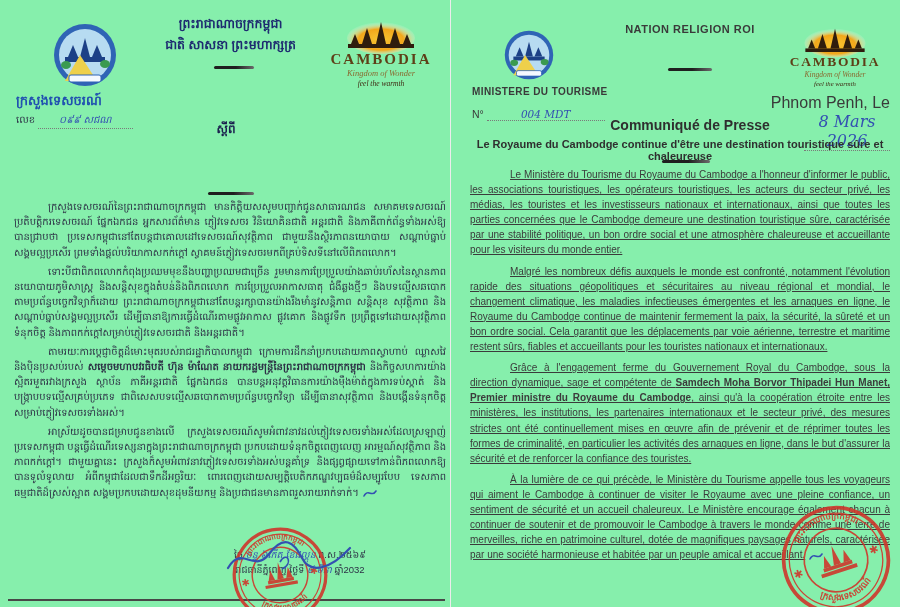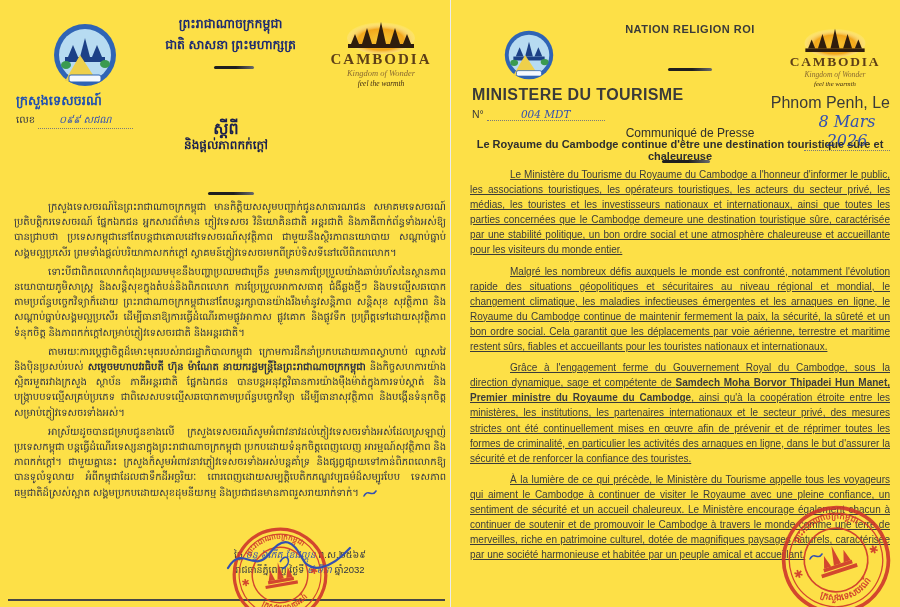--- a/index.html
+++ b/index.html
@@ -1,53 +1,53 @@
 <!DOCTYPE html>
 <html><head>
 <meta charset="utf-8">
 <style>
   * { margin:0; padding:0; box-sizing:border-box; }
   html,body { width:900px; height:607px; background:#ffffff; overflow:hidden;
               font-family:"Liberation Sans", sans-serif; }
-  #canvas { position:relative; width:900px; height:607px; background:#fde047; }
+  #canvas { position:relative; width:900px; height:607px; background:#86efac; }
   .seam { position:absolute; left:450px; top:0; width:1px; height:607px; background:#ececec; }
 
   
   .abs { position:absolute; }
   .center { text-align:center; }
   .stroke { height:3px; background:linear-gradient(to right,#1f1f1f 55%,#6b6b6b); border-radius:2px; }
   .hand { font-family:"DejaVu Serif", serif; font-style:italic; color:#3350b2; }
   .dotted { border-bottom:1px dotted #7a7a7a; display:inline-block; text-align:center; }
 
   
   .kh-head { left:128px; top:14px; width:205px; color:#1d2a70; font-weight:bold;
              font-size:12.5px; line-height:21px; }
   .kh-ministry { left:16px; top:92px; font-size:13px; font-weight:bold; color:#2050b0; }
   .kh-ref { left:16px; top:113px; font-size:10px; color:#2c3145; }
   .kh-title { left:10px; top:121px; width:432px; color:#1a1f4d; }
   .kh-title .t1 { font-size:13.5px; font-weight:bold; line-height:18px; }
-  .kh-title .t2 { font-size:16px; font-weight:bold; line-height:16px; }
+  .kh-title .t2 { font-size:12px; font-weight:bold; line-height:16px; }
   .kh-title .t3 { font-size:12px; font-weight:bold; line-height:17px; }
   .kh-title .t4 { font-size:12px; font-weight:bold; line-height:17px; }
   .kh-body { left:14px; top:199px; width:432px; height:344px; overflow:hidden;
              font-size:10px; line-height:15.2px; text-align:justify; color:#2c3145; }
   .kh-body p { text-indent:34px; margin-bottom:4px; }
   .kh-date { left:160px; top:547px; width:280px; font-size:9.5px; line-height:15px;
              color:#2c3145; text-align:center; }
   .kh-footer-line { left:8px; top:599px; width:437px; height:2px; background:#474747; }
 
   
   .fr-head { left:565px; top:20px; width:250px; color:#3a3a3a; font-weight:bold; }
   .fr-head .r1 { font-size:14.5px; line-height:20px; letter-spacing:.5px; }
   .fr-head .r2 { font-size:11px; line-height:18px; letter-spacing:.5px; }
-  .fr-ministry { left:472px; top:86px; font-size:16px; font-weight:bold;
+  .fr-ministry { left:472px; top:86px; font-size:10px; font-weight:bold;
                  letter-spacing:.4px; color:#3a3a3a; }
   .fr-ref { left:472px; top:108px; font-size:10.5px; color:#3a3a3a; }
   .fr-date { left:690px; top:94px; width:200px; font-size:16px; color:#3a3a3a; text-align:right; }
-  .fr-commu { left:560px; top:126px; width:260px; font-size:12px; font-weight:normal; color:#2f2f2f; }
+  .fr-commu { left:560px; top:117px; width:260px; font-size:14px; font-weight:bold; color:#2f2f2f; }
   .fr-headline { left:468px; top:138px; width:424px; font-size:11px; font-weight:bold; color:#2f2f2f; }
   .fr-body { left:470px; top:167px; width:420px; height:408px; overflow:hidden; font-size:10px;
              line-height:15.1px; text-align:justify; color:#3b3b3b; }
   .fr-body p { text-indent:40px; margin-bottom:6px;text-decoration:underline; }
 
   .bold { font-weight:bold; }
 
   
   .stamp { opacity:.9; }
   .stamp.left-stamp  { left:231px; top:526px; width:98px;  height:98px;  transform:rotate(-10deg); z-index:5; }
@@ -110,21 +110,20 @@
 
     <div class="abs kh-ref">
       <span>លេខ</span>
       <span class="dotted" style="width:95px">
         <span class="hand">០៩៩ សជណ</span>
       </span>
     </div>
 
     <div class="abs kh-title center">
       <div class="t2">ស្តីពី</div>
-      <div class="t4">និងផ្តល់ភាពកក់ក្តៅ</div>
     </div>
     <div class="abs stroke" style="left:208px;top:192px;width:46px"></div>
 
     <div class="abs kh-body">
       <p>ក្រសួងទេសចរណ៍នៃព្រះរាជាណាចក្រកម្ពុជា មានកិត្តិយសសូមបញ្ជាក់ជូនសាធារណជន សមាគមទេសចរណ៍ ប្រតិបត្តិករទេសចរណ៍ ផ្នែកឯកជន អ្នកសារព័ត៌មាន ភ្ញៀវទេសចរ វិនិយោគិនជាតិ អន្តរជាតិ និងភាគីពាក់ព័ន្ធទាំងអស់ឱ្យបានជ្រាបថា ប្រទេសកម្ពុជានៅតែបន្តជាគោលដៅទេសចរណ៍សុវត្ថិភាព ជាមួយនឹងស្ថិរភាពនយោបាយ សណ្តាប់ធ្នាប់សង្គមល្អប្រសើរ ព្រមទាំងផ្តល់បរិយាកាសកក់ក្តៅ ស្វាគមន៍ភ្ញៀវទេសចរមកពីគ្រប់ទិសទីនៅលើពិភពលោក។</p>
       <p>ទោះបីជាពិភពលោកកំពុងប្រឈមមុខនឹងបញ្ហាប្រឈមជាច្រើន រួមមានការប្រែប្រួលយ៉ាងឆាប់រហ័សនៃស្ថានភាពនយោបាយភូមិសាស្ត្រ និងសន្តិសុខក្នុងតំបន់និងពិភពលោក ការប្រែប្រួលអាកាសធាតុ ជំងឺឆ្លងថ្មីៗ និងបទល្មើសឆបោកតាមប្រព័ន្ធបច្ចេកវិទ្យាក៏ដោយ ព្រះរាជាណាចក្រកម្ពុជានៅតែបន្តរក្សាបានយ៉ាងរឹងមាំនូវសន្តិភាព សន្តិសុខ សុវត្ថិភាព និងសណ្តាប់ធ្នាប់សង្គមល្អប្រសើរ ដើម្បីធានាឱ្យការធ្វើដំណើរតាមផ្លូវអាកាស ផ្លូវគោក និងផ្លូវទឹក ប្រព្រឹត្តទៅដោយសុវត្ថិភាព ទំនុកចិត្ត និងភាពកក់ក្តៅសម្រាប់ភ្ញៀវទេសចរជាតិ និងអន្តរជាតិ។</p>
       <p><span>តាមរយៈការប្តេជ្ញាចិត្តដ៏មោះមុតរបស់រាជរដ្ឋាភិបាលកម្ពុជា ក្រោមការដឹកនាំប្រកបដោយភាពស្វាហាប់ ឈ្លាសវៃ និងប៉ិនប្រសប់របស់ </span><span class="bold">សម្តេចមហាបវរធិបតី ហ៊ុន ម៉ាណែត នាយករដ្ឋមន្ត្រីនៃព្រះរាជាណាចក្រកម្ពុជា</span><span> និងកិច្ចសហការយ៉ាងស្អិតរមួតរវាងក្រសួង ស្ថាប័ន ភាគីអន្តរជាតិ ផ្នែកឯកជន បានបន្តអនុវត្តវិធានការយ៉ាងម៉ឺងម៉ាត់ក្នុងការទប់ស្កាត់ និងបង្ក្រាបបទល្មើសគ្រប់ប្រភេទ ជាពិសេសបទល្មើសឆបោកតាមប្រព័ន្ធបច្ចេកវិទ្យា ដើម្បីធានាសុវត្ថិភាព និងបង្កើនទំនុកចិត្តសម្រាប់ភ្ញៀវទេសចរទាំងអស់។</span></p>
       <p><span>អាស្រ័យដូចបានជម្រាបជូនខាងលើ ក្រសួងទេសចរណ៍សូមអំពាវនាវដល់ភ្ញៀវទេសចរទាំងអស់ដែលស្រឡាញ់ប្រទេសកម្ពុជា បន្តធ្វើដំណើរទេស្សនាក្នុងព្រះរាជាណាចក្រកម្ពុជា ប្រកបដោយទំនុកចិត្តពេញលេញ អារម្មណ៍សុវត្ថិភាព និងភាពកក់ក្តៅ។ ជាមួយគ្នានេះ ក្រសួងក៏សូមអំពាវនាវភ្ញៀវទេសចរទាំងអស់បន្តគាំទ្រ និងផ្សព្វផ្សាយទៅកាន់ពិភពលោកឱ្យបានទូលំទូលាយ អំពីកម្ពុជាដែលជាទឹកដីអច្ឆរិយៈ ពោរពេញដោយសម្បត្តិបេតិកភណ្ឌវប្បធម៌ដ៏សម្បូរបែប ទេសភាពធម្មជាតិដ៏ស្រស់ស្អាត សង្គមប្រកបដោយសុខដុមនីយកម្ម និងប្រជាជនមានភាពរួសរាយរាក់ទាក់។</span><svg class="endmark" width="16" height="12" viewBox="0 0 16 12">
          <path d="M2 9 C6 1 10 11 14 4" stroke="#3350b2" stroke-width="1.6" fill="none" stroke-linecap="round"></path>
           </svg></p>

